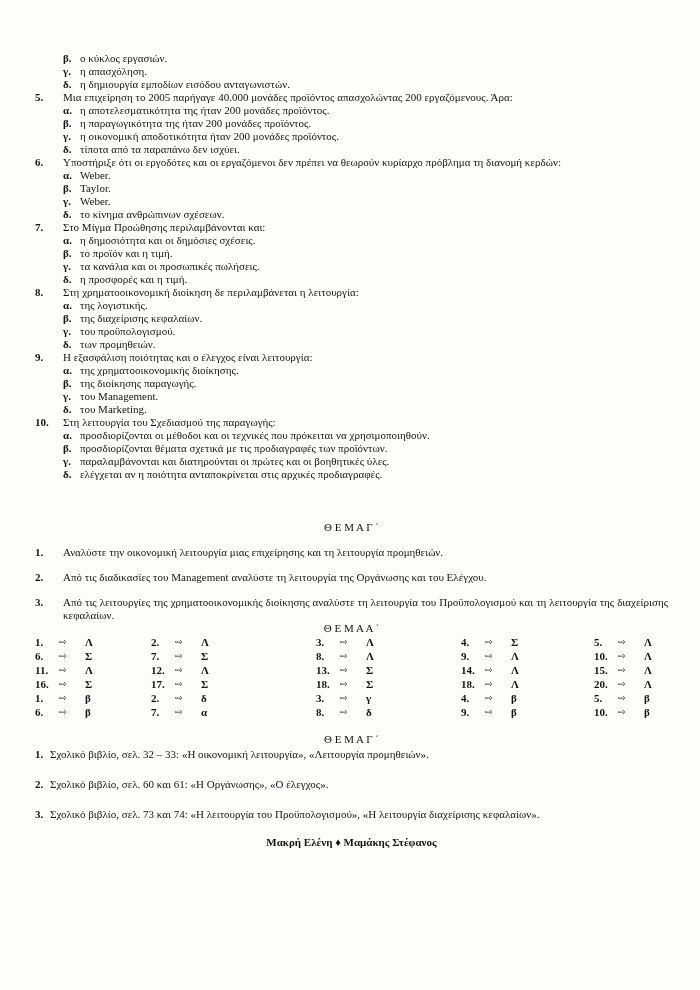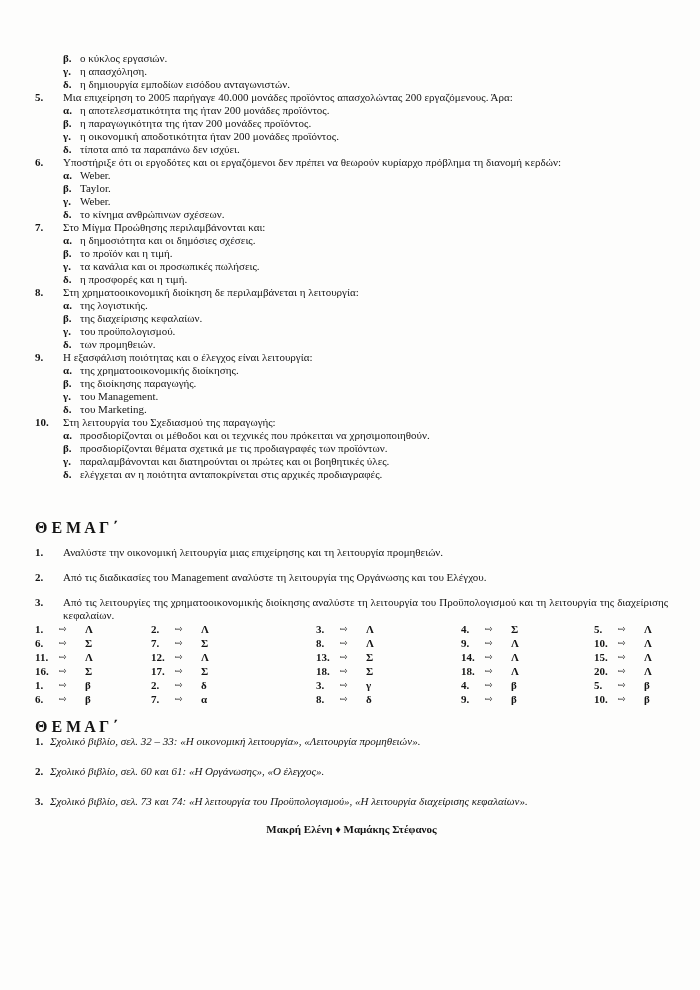--- a/index.html
+++ b/index.html
@@ -20,23 +20,23 @@
 
   
   .q-line { display: flex; }
   .q-line .q-label { font-weight: bold; width: 28px; flex: none; }
   .q-line[data-kind="opt"] { margin-left: 28px; }
   .q-line[data-kind="opt"] .q-label { width: 17px; }
   .q-line .q-text { flex: 1; }
 
   
   .section-header {
-    text-align: left;
-    font-weight: bold;
-    font-size: 16px;
+    text-align: center;
+    font-weight: normal;
+    font-size: 11px;
     line-height: 13px;
     margin: 0;
   }
   .thema-c-header { margin-top: 40px; margin-bottom: 6px; }
 
   
   .essay-line { display: flex; margin-top: 12px; }
   .essay-line .q-label { font-weight: bold; width: 28px; flex: none; }
   .essay-line .essay-text { flex: 1; text-align: justify; }
 
@@ -55,21 +55,21 @@
     font-size: 9px;
   }
   .ans-letter { font-weight: bold; }
   .thema-b-header { margin-top: 10px; }
   .thema-c-ans-header { margin-top: 14px; }
 
   
   .ref-line { display: flex; margin-top: 2px; }
   .ref-line + .ref-line { margin-top: 17px; }
   .ref-label { font-weight: bold; width: 15px; flex: none; }
-  .ref-text { flex: 1; font-style: italic; }
+  .ref-text { flex: 1; }
 
   
   .footer { text-align: center; margin-top: 9px; }
   .footer-label { font-weight: bold; text-decoration: underline; }
   .footer-names { font-weight: bold; margin-top: 15px; }
 </style>
 </head>
 <body>
 
 <div class="page">
@@ -220,20 +220,21 @@
       <div class="essay-line">
       <span class="q-label">2.</span>
       <span class="essay-text">Από τις διαδικασίες του Management αναλύστε τη λειτουργία της Οργάνωσης και του Ελέγχου.</span>
     </div>
       <div class="essay-line">
       <span class="q-label">3.</span>
       <span class="essay-text">Από τις λειτουργίες της χρηματοοικονομικής διοίκησης αναλύστε τη λειτουργία του Προϋπολογισμού και τη λειτουργία της διαχείρισης κεφαλαίων.</span>
     </div>
     </div>
 
+  <div class="section-header">Θ Ε Μ Α   Α ΄</div>
 
   <div class="ans-grid">
 
   <div class="ans-cell">
       <span class="ans-num">1.</span>
       <span class="ans-arrow">⇨</span>
       <span class="ans-letter">Λ</span>
     </div>
       <div class="ans-cell">
       <span class="ans-num">2.</span>

